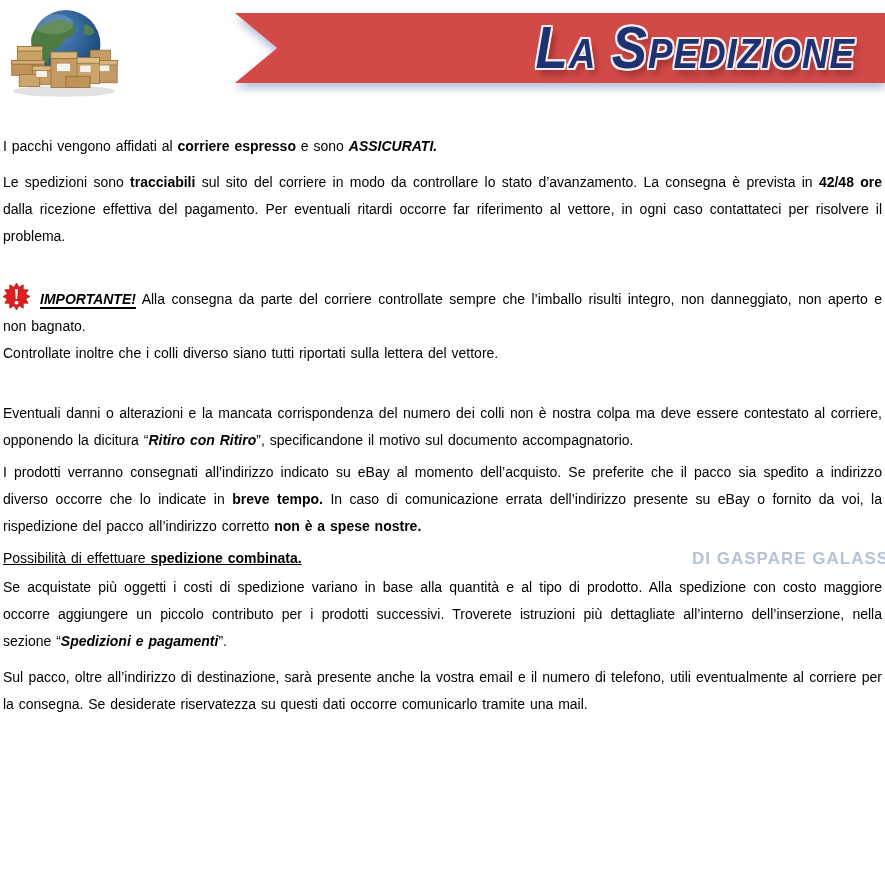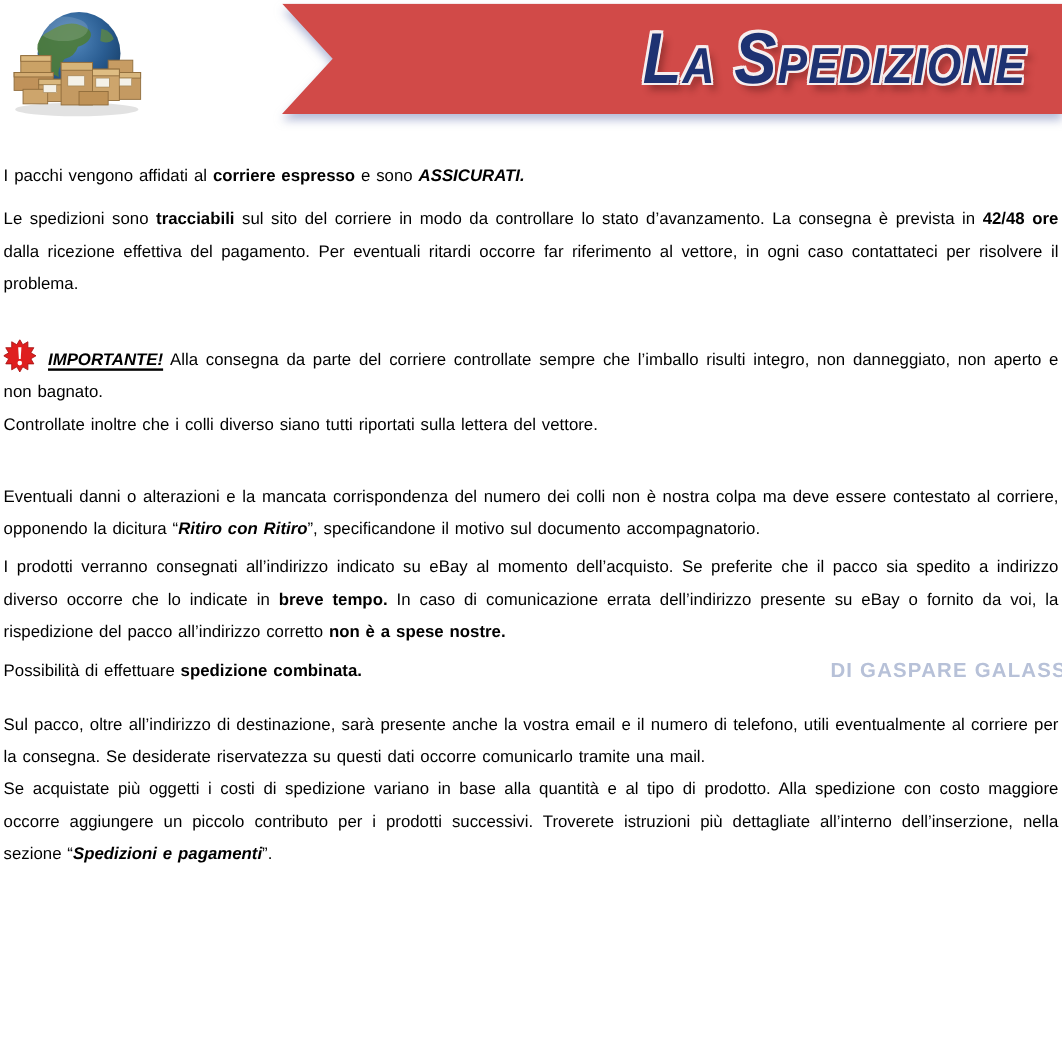--- a/index.html
+++ b/index.html
@@ -8,21 +8,21 @@
     background:#ffffff; overflow:hidden;
     font-family:"Liberation Sans", sans-serif;
     color:#000;
   }
 
   
   .header { position:relative; height:112px; }
   .logo { position:absolute; left:8px; top:4px; width:112px; height:96px; }
 
   .ribbon-wrap {
-    position:absolute; left:235px; top:3px; width:650px; height:92px;
+    position:absolute; left:235px; top:13px; width:650px; height:70px;
     filter:drop-shadow(0 5px 4px rgba(140,150,195,0.65));
   }
   .ribbon {
     width:100%; height:100%;
     background:#d14a48;
     clip-path:polygon(0 0, 100% 0, 100% 100%, 0 100%, 6.5% 50%);
     display:flex; align-items:center; justify-content:flex-end;
     padding-right:30px; box-sizing:border-box;
   }
   .ribbon-title {
@@ -59,21 +59,21 @@
   .content {
     position:relative; z-index:1;
     padding:21px 3px 0 3px;
     font-size:14px; line-height:27px;
     text-align:justify;
     word-spacing:1px;
   }
   .para { margin:0; }
   .mb-sm { margin-bottom:9px; }
   .mb-xs { margin-bottom:5px; }
-  .mb-2  { margin-bottom:18px; }
+  .mb-2  { margin-bottom:2px;text-decoration:underline; }
   .spacer { height:33px; }
   .b { font-weight:bold; }
   .i { font-style:italic; }
   .u { text-decoration:underline; text-decoration-thickness:2px; text-underline-offset:3px; }
 
   .warn-icon {
     display:inline-block; width:27px; height:27px;
     vertical-align:-6px; margin-right:10px;
   }
   .warn-icon svg { display:block; width:100%; height:100%; }
@@ -148,18 +148,18 @@
           </svg></span><span><span class="b i u">IMPORTANTE!</span><span> Alla consegna da parte del corriere controllate sempre che l’imballo risulti integro, non danneggiato, non aperto e non bagnato.</span><br><span>Controllate inoltre che i colli diverso siano tutti riportati sulla lettera del vettore.</span></span></p>
 
     <div class="spacer"></div>
 
     <p class="para mb-xs"><span>Eventuali danni o alterazioni e la mancata corrispondenza del numero dei colli non è nostra colpa ma deve essere contestato al corriere, opponendo la dicitura “</span><span class="b i">Ritiro con Ritiro</span><span>”, specificandone il motivo sul documento accompagnatorio.</span></p>
 
     <p class="para mb-xs"><span>I prodotti verranno consegnati all’indirizzo indicato su eBay al momento dell’acquisto. Se preferite che il pacco sia spedito a indirizzo diverso occorre che lo indicate in </span><span class="b">breve tempo.</span><span> In caso di comunicazione errata dell’indirizzo presente su eBay o fornito da voi, la rispedizione del pacco all’indirizzo corretto </span><span class="b">non è a spese nostre.</span></p>
 
     <p class="para mb-2"><span>Possibilità di effettuare </span><span class="b">spedizione combinata.</span></p>
 
+    <p class="para mb-sm"><span>Se acquistate più oggetti i costi di spedizione variano in base alla quantità e al tipo di prodotto. Alla spedizione con costo maggiore occorre aggiungere un piccolo contributo per i prodotti successivi. Troverete istruzioni più dettagliate all’interno dell’inserzione, nella sezione “</span><span class="b i">Spedizioni e pagamenti</span><span>”.</span></p>
+
     <p class="para"><span>Sul pacco, oltre all’indirizzo di destinazione, sarà presente anche la vostra email e il numero di telefono, utili eventualmente al corriere per la consegna. Se desiderate riservatezza su questi dati occorre comunicarlo tramite una mail.</span></p>
-
-    <p class="para mb-sm"><span>Se acquistate più oggetti i costi di spedizione variano in base alla quantità e al tipo di prodotto. Alla spedizione con costo maggiore occorre aggiungere un piccolo contributo per i prodotti successivi. Troverete istruzioni più dettagliate all’interno dell’inserzione, nella sezione “</span><span class="b i">Spedizioni e pagamenti</span><span>”.</span></p>
 
   </div>
 </div>
 
 </body></html>

